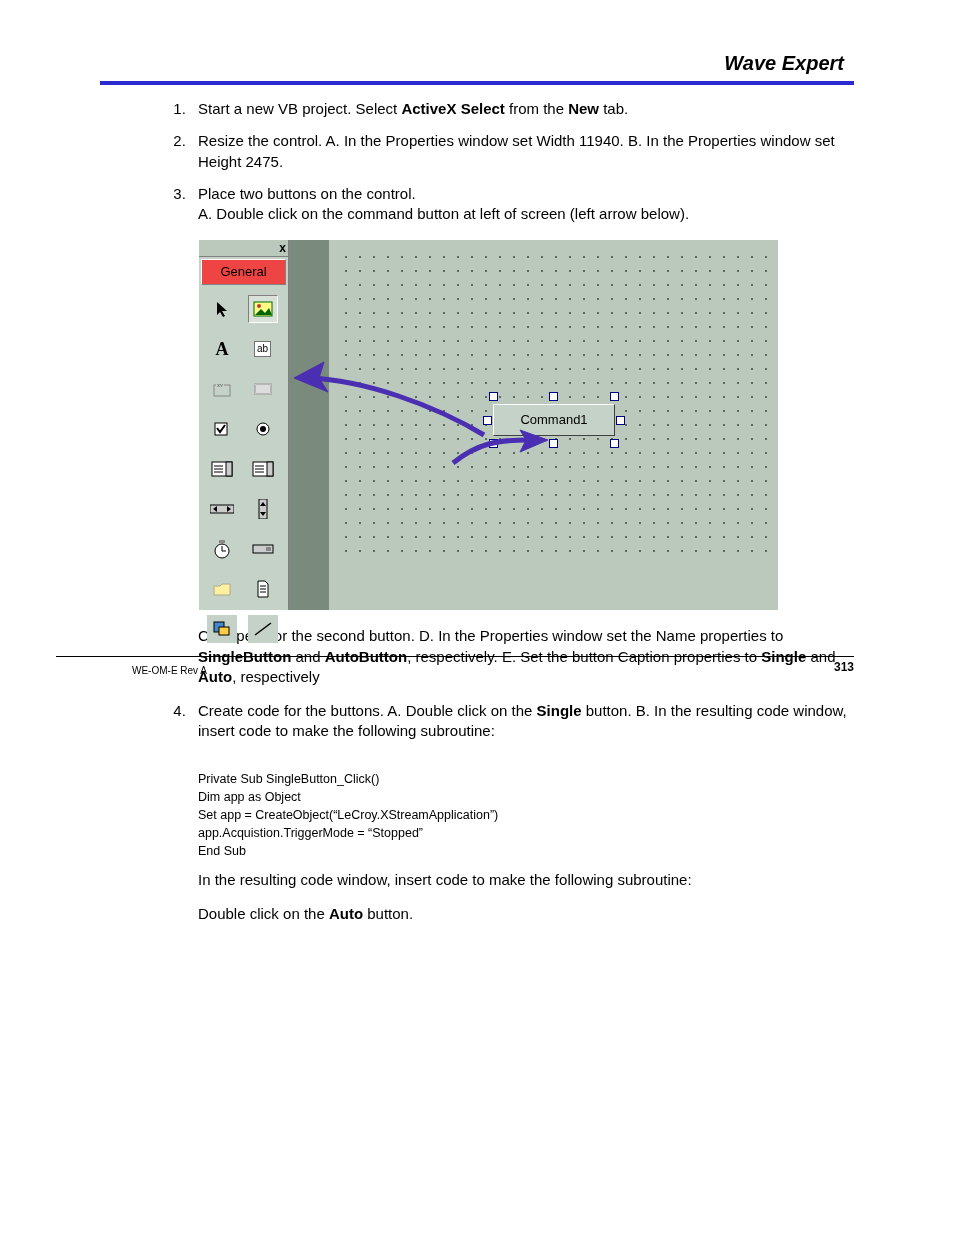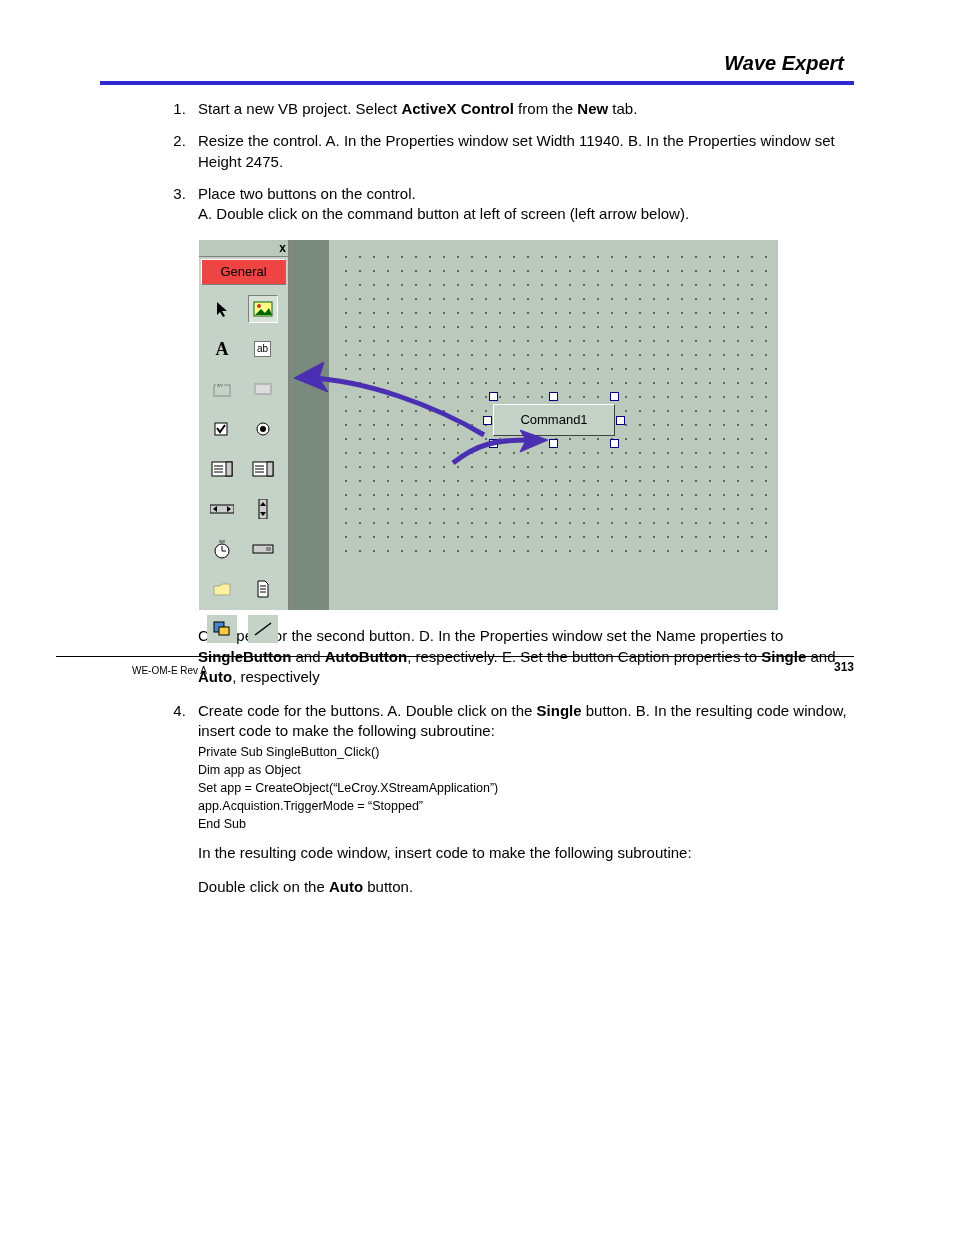--- a/index.html
+++ b/index.html
@@ -38,21 +38,21 @@
     margin-bottom: 12px;
     line-height: 1.35;
   }
   .sub {
     margin-bottom: 14px;
     line-height: 1.35;
   }
   .code {
     font-family: Arial, Helvetica, sans-serif;
     font-size: 12.5px;
-    margin-top: 1px;
+    margin-top: 28px;
     margin-bottom: 10px;
     line-height: 1.45;
     white-space: pre-line;
   }
   .img-wrap {
     margin: 16px 0 16px 0;
   }
   
   .vbshot {
     width: 580px;
@@ -203,21 +203,21 @@
 </style>
 </head>
 <body>
 
 <div class="page">
   <div class="header-title">Wave Expert</div>
   <div class="rule"></div>
 
   <ol class="main">
     <li>
-      <span><span>Start a new VB project. Select </span><b>ActiveX Control</b><span> from the </span><b>New</b><span> tab.</span></span>
+      <span><span>Start a new VB project. Select </span><b>ActiveX Select</b><span> from the </span><b>New</b><span> tab.</span></span>
     </li>
     <li>Resize the control. A. In the Properties window set Width 11940. B. In the Properties window set Height 2475.</li>
     <li>
       <span>Place two buttons on the control.</span>
       <div class="sub">A. Double click on the command button at left of screen (left arrow below).</div>
 
       <div class="img-wrap">
         <div class="vbshot">
           <div class="toolbox">
             <div class="tabbar">x</div>

